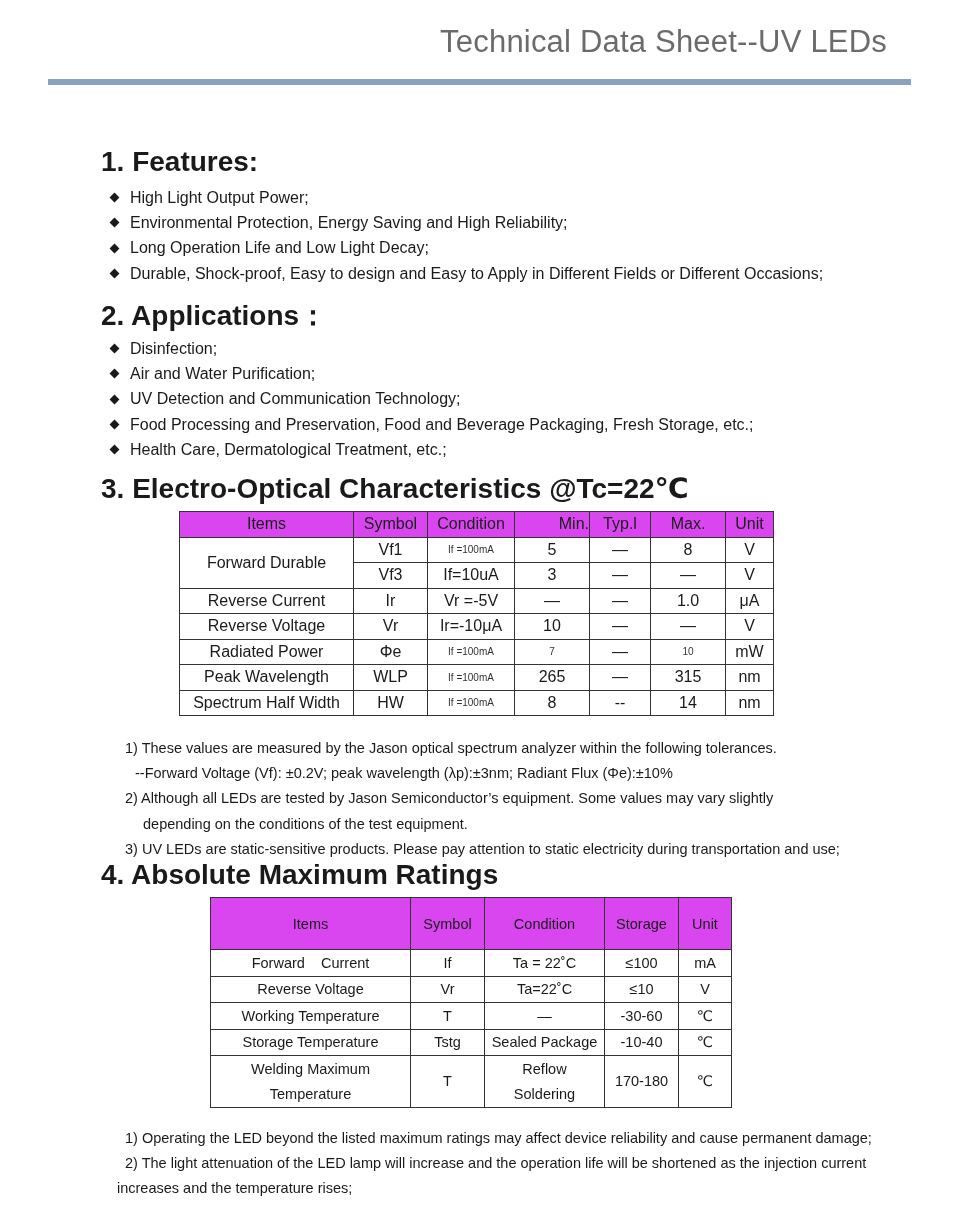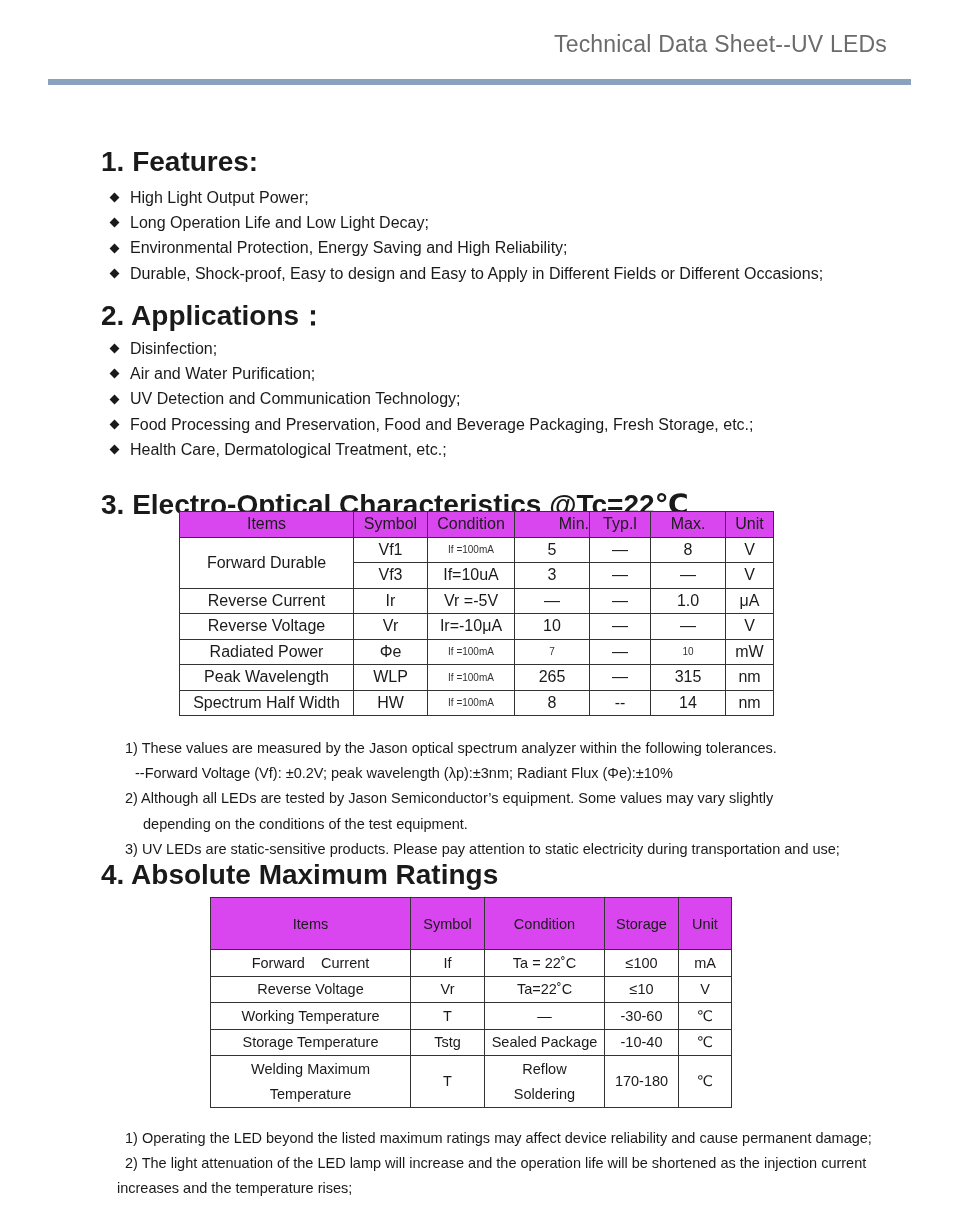--- a/index.html
+++ b/index.html
@@ -1,17 +1,17 @@
 <!DOCTYPE html>
 <html><head>
 <meta charset="utf-8">
 <style>
   html, body { margin: 0; padding: 0; background: #ffffff; }
   body { width: 960px; height: 1207px; position: relative; overflow: hidden; font-family: "Liberation Sans", "DejaVu Sans", sans-serif; color: #1a1a1a; }
-  .doc-title { position: absolute; right: 73px; top: 31px; font-size: 23px; color: #6b6b6b; letter-spacing: 0.2px; }
+  .doc-title { position: absolute; right: 73px; top: 24px; font-size: 31px; color: #6b6b6b; letter-spacing: 0.2px; }
   .header-rule { position: absolute; left: 48px; top: 79px; width: 863px; height: 6px; background: #8aa2bd; }
   .section-heading { position: absolute; left: 101px; font-size: 28px; color: #1a1a1a; margin: 0; font-weight: bold; }
   ul.bullets { position: absolute; left: 108px; margin: 0; padding: 0; list-style: none; }
   ul.bullets li { font-size: 16px; line-height: 25.2px; height: 25.2px; white-space: nowrap; }
   ul.bullets li .diamond { display: inline-block; width: 7px; height: 7px; background: #1a1a1a; transform: rotate(45deg); margin: 0 12px 2px 3px; vertical-align: middle; }
   table.spec { position: absolute; border-collapse: collapse; font-size: 16px; }
   table.spec th, table.spec td { border: 1.5px solid #333; text-align: center; padding: 0; font-weight: normal; }
   table.spec th { background: #d946ef; }
   #eo-table { left: 179px; top: 511px; }
   #eo-table th, #eo-table td { height: 24.5px; }
@@ -28,35 +28,35 @@
 </style>
 </head>
 <body>
 
 <div class="doc-title">Technical Data Sheet--UV LEDs</div>
 <div class="header-rule"></div>
 
 <h2 class="section-heading" style="top:146px;">1. Features:</h2>
 <ul class="bullets" style="top:185px;">
   <li><span class="diamond"></span><span>High Light Output Power;</span></li>
+  <li><span class="diamond"></span><span>Environmental Protection, Energy Saving and High Reliability;</span></li>
   <li><span class="diamond"></span><span>Long Operation Life and Low Light Decay;</span></li>
-  <li><span class="diamond"></span><span>Environmental Protection, Energy Saving and High Reliability;</span></li>
   <li><span class="diamond"></span><span>Durable, Shock-proof, Easy to design and Easy to Apply in Different Fields or Different Occasions;</span></li>
 </ul>
 
 <h2 class="section-heading" style="top:297px;">2. Applications：</h2>
 <ul class="bullets" style="top:336px;">
   <li><span class="diamond"></span><span>Disinfection;</span></li>
   <li><span class="diamond"></span><span>Air and Water Purification;</span></li>
   <li><span class="diamond"></span><span>UV Detection and Communication Technology;</span></li>
   <li><span class="diamond"></span><span>Food Processing and Preservation, Food and Beverage Packaging, Fresh Storage, etc.;</span></li>
   <li><span class="diamond"></span><span>Health Care, Dermatological Treatment, etc.;</span></li>
 </ul>
 
-<h2 class="section-heading" style="top:488px;">3. Electro-Optical Characteristics @Tc=22℃</h2>
+<h2 class="section-heading" style="top:472px;">3. Electro-Optical Characteristics @Tc=22℃</h2>
 <table class="spec" id="eo-table">
   <thead>
     <tr>
       <th style="width:173px;">Items</th>
       <th style="width:73px;">Symbol</th>
       <th style="width:86px;">Condition</th>
       <th style="width:74px;text-align:right;">Min.</th>
       <th style="width:60px;">Typ.l</th>
       <th style="width:74px;">Max.</th>
       <th style="width:47px;">Unit</th>

